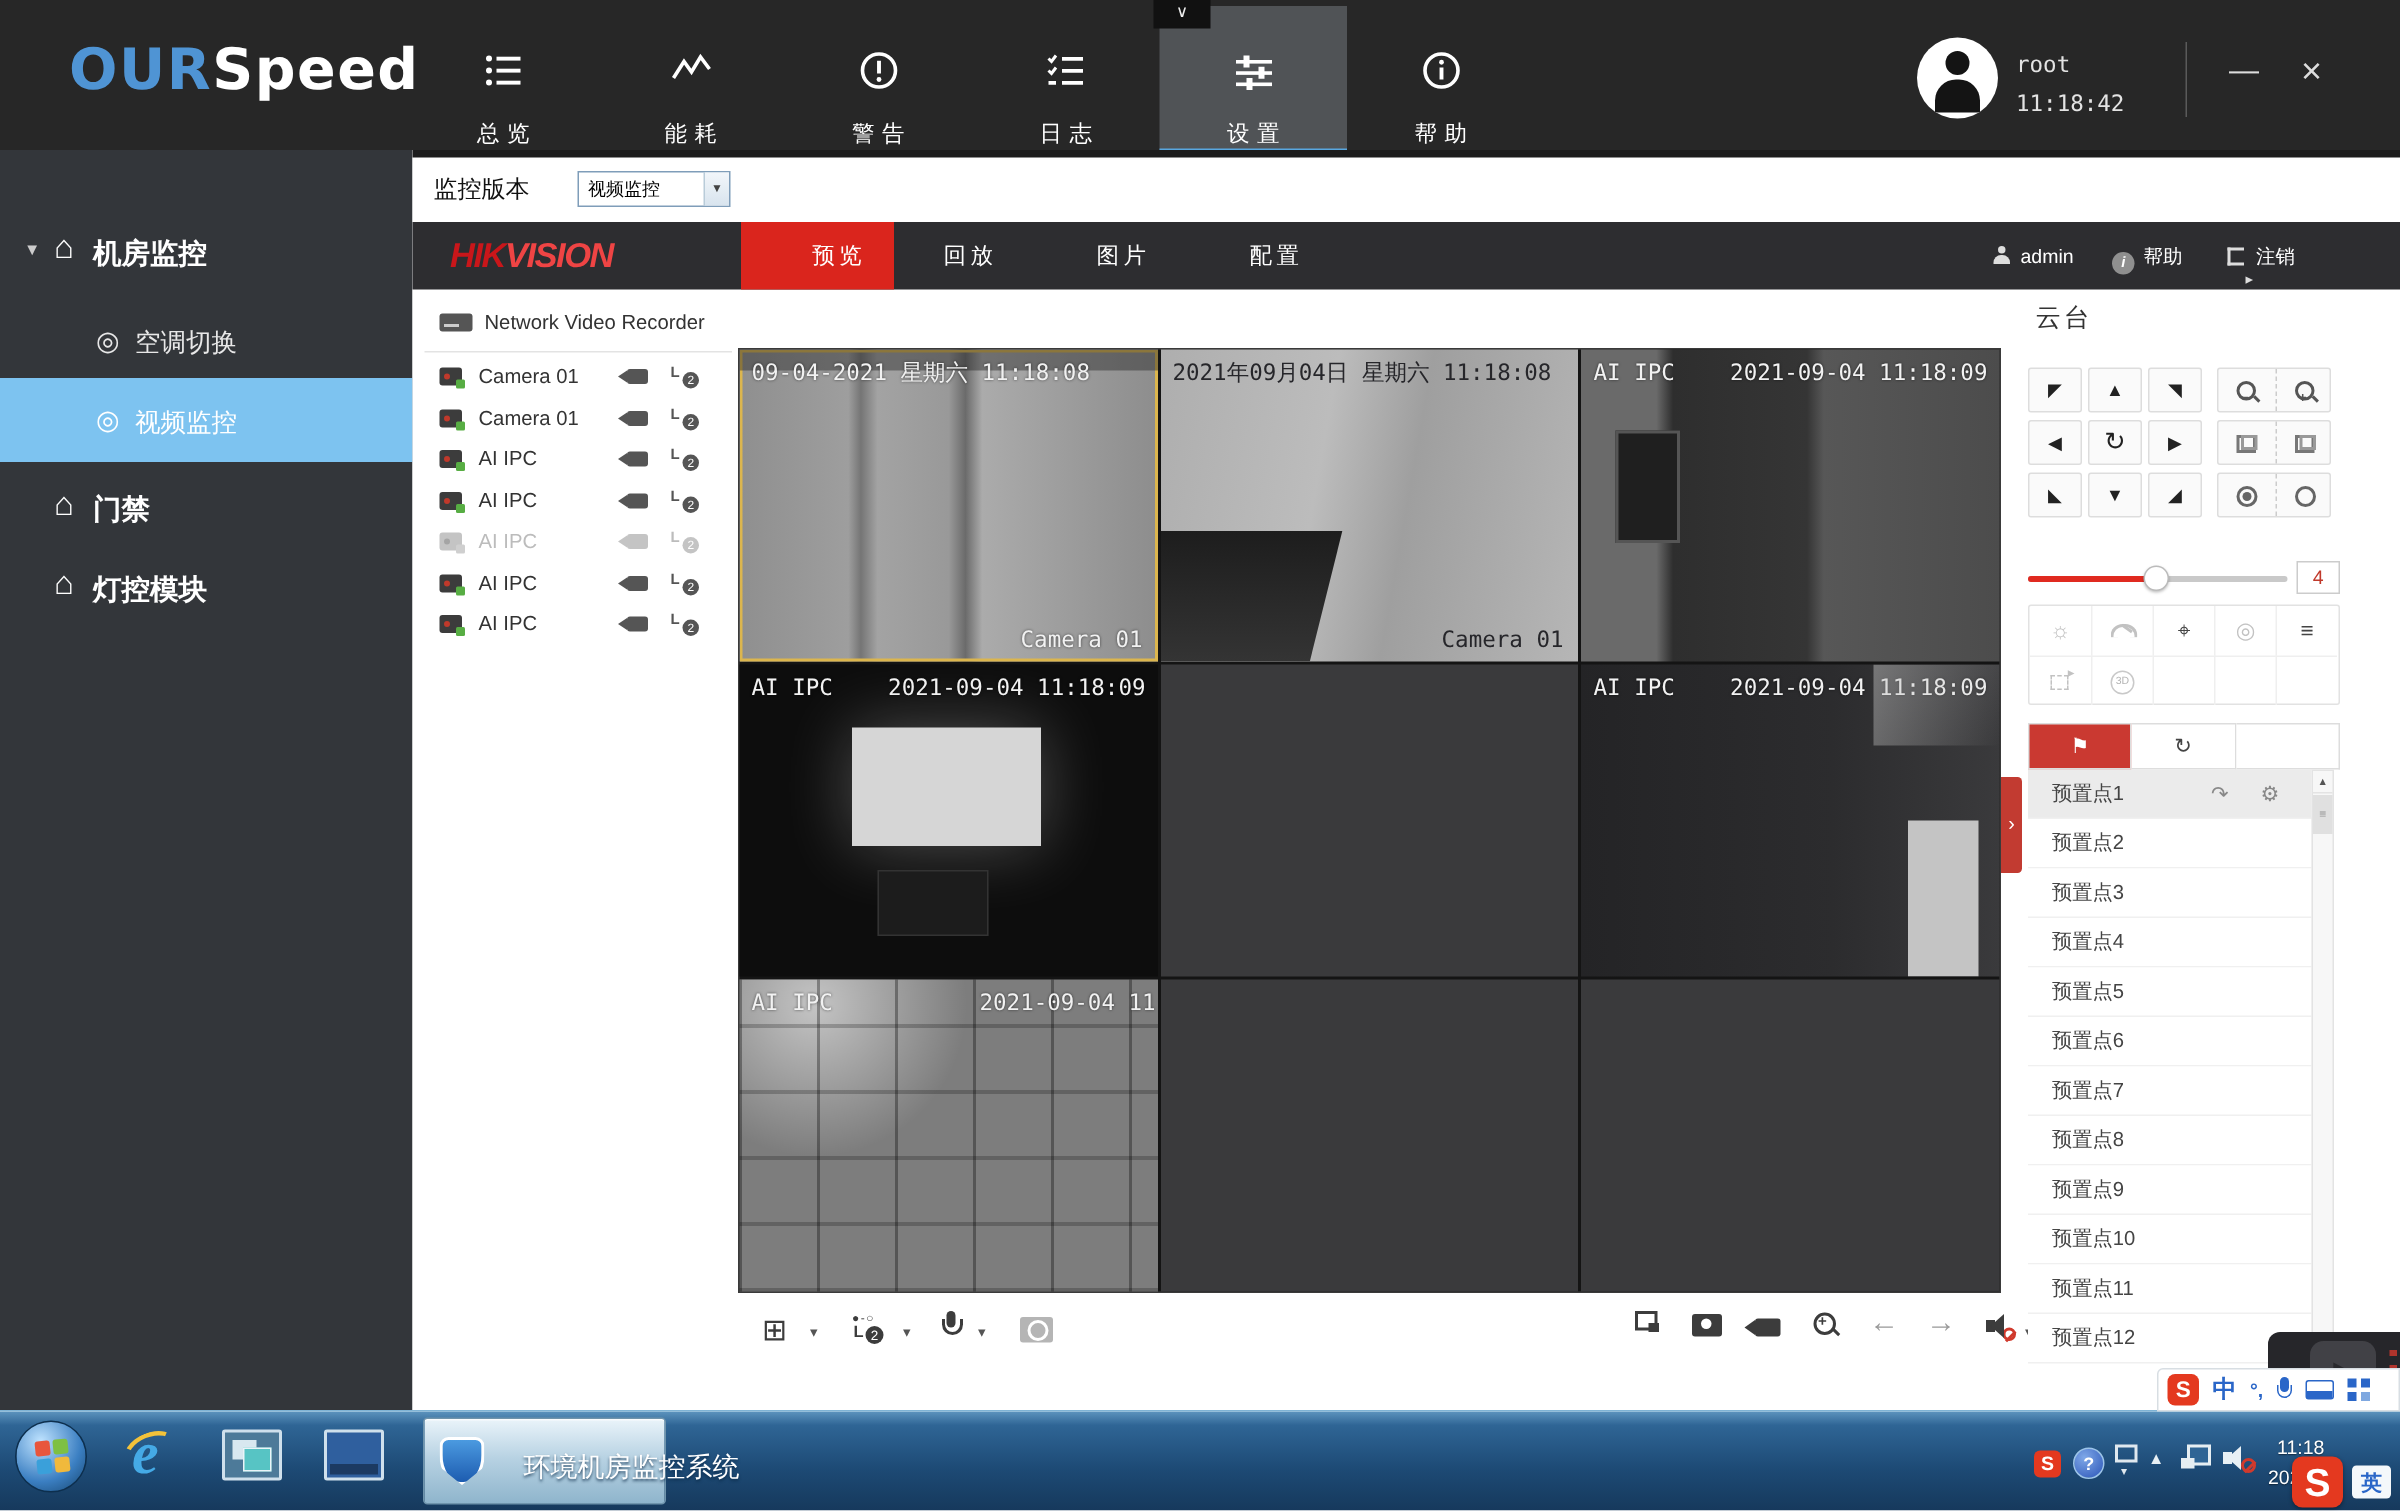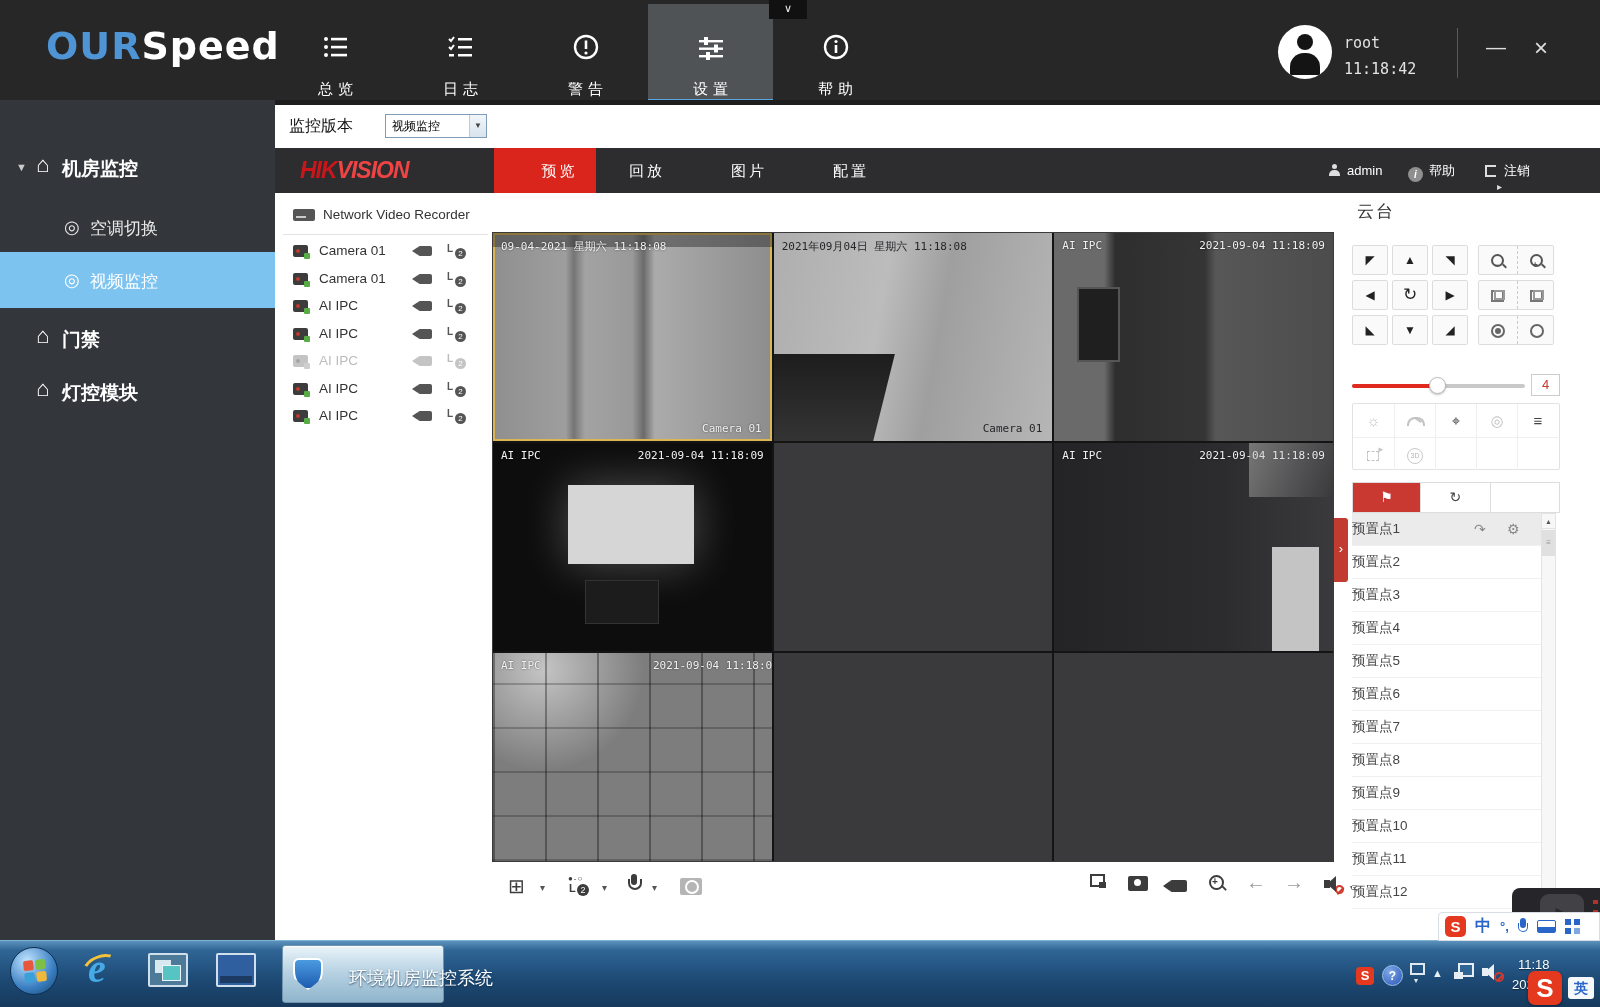--- a/index.html
+++ b/index.html
@@ -91,21 +91,21 @@
   .trow.off .cam-ico::after{background:#cfcfcf;}
   .trow.off .rec-ico{background:#c4c4c4;}
   .trow.off .rec-ico::before{border-right-color:#c4c4c4;}
   .trow.off .stream-ico .sl{color:#bcbcbc;}
   .trow.off .stream-ico .sb{background:#c4c4c4;}
 
   
   .vgrid{position:absolute;left:217px;top:132px;width:842px;height:630px;background:#141414;border:1px solid #3a3a3a;display:grid;grid-template-columns:repeat(3,1fr);grid-template-rows:repeat(3,1fr);gap:2px;}
   .cell{position:relative;overflow:hidden;cursor:pointer;}
   .cell.sel{box-shadow:inset 0 0 0 2px #dcb64e;}
-  .ov{position:absolute;font-family:"DejaVu Sans Mono",monospace;font-size:11px;color:#f2f2f2;text-shadow:0 0 2px rgba(0,0,0,.6);white-space:nowrap;}
+  .ov{position:absolute;font-family:"DejaVu Sans Mono",monospace;font-size:15px;color:#f2f2f2;text-shadow:0 0 2px rgba(0,0,0,.6);white-space:nowrap;}
   .ov.dark{color:#26262a;text-shadow:none;}
   .ov.tl{left:8px;top:6px;}
   .ov.tr{right:8px;top:6px;}
   .ov.tc{left:160px;top:6px;}
   .ov.br{right:10px;bottom:6px;}
   .c1{background:linear-gradient(90deg,#8f8f8f 0%,#9e9e9e 26%,#757575 29%,#a3a3a3 33%,#999 50%,#6b6b6b 54%,#ababab 58%,#8d8d8d 100%);}
   .c1::before{content:"";position:absolute;left:0;top:0;right:0;height:14px;background:rgba(40,40,40,.45);}
   .c2{background:linear-gradient(100deg,#aeaeae 0%,#bcbcbc 38%,#9f9f9f 58%,#b6b6b6 100%);text-decoration:underline;}
   .c2::after{content:"";position:absolute;left:0;bottom:0;width:46%;height:42%;background:linear-gradient(#1d1d1d,#343434);transform:skewX(-14deg) translateX(-18px);}
   .c3{background:linear-gradient(90deg,#6a6a6a 0%,#6a6a6a 18%,#2e2e2e 22%,#353535 54%,#575757 58%,#4c4c4c 100%);}
@@ -185,21 +185,21 @@
   .wiper::before{content:"";position:absolute;left:0;top:0;width:14px;height:7px;border:2px solid #c2c2c2;border-bottom:none;border-radius:8px 8px 0 0;}
   .wiper::after{content:"";position:absolute;left:7px;top:2px;width:8px;height:2px;background:#c2c2c2;transform:rotate(35deg);}
   .trk{position:relative;display:inline-block;width:13px;height:11px;vertical-align:middle;}
   .trk::before{content:"";position:absolute;left:0;top:0;width:10px;height:8px;border:1.5px dashed #c2c2c2;}
   .trk::after{content:"▸";position:absolute;right:-3px;bottom:-4px;font-size:9px;color:#c2c2c2;}
   .td3{display:inline-block;width:16px;height:16px;border:1.5px solid #c9c9c9;border-radius:50%;font-size:7px;line-height:14px;color:#b5b5b5;text-align:center;vertical-align:middle;}
   .ptabs{position:absolute;left:1077px;top:382px;width:208px;height:31px;display:flex;}
   .ptab{width:69.3px;height:31px;border:1px solid #ddd;border-left:none;background:#fff;text-align:center;line-height:29px;font-size:14px;color:#444;cursor:pointer;}
   .ptab:first-child{border-left:1px solid #ddd;background:#ca3931;color:#fff;}
   .plist{position:absolute;left:1077px;top:413px;width:189px;}
-  .prow{position:relative;height:33px;border-bottom:1px solid #f0f0f0;font-size:13.5px;color:#444;line-height:32px;cursor:pointer;background:#fff;}
+  .prow{position:relative;height:33px;border-bottom:1px solid #f0f0f0;font-size:13.5px;color:#444;line-height:32px;padding-left:16px;cursor:pointer;background:#fff;}
   .prow.sel{background:#ebebeb;}
   .prow .pc{position:absolute;left:122px;top:0;font-size:14px;color:#888;cursor:pointer;}
   .prow .pg{position:absolute;left:155px;top:0;font-size:14px;color:#888;cursor:pointer;}
   .pscroll{position:absolute;left:1266px;top:413px;width:15px;height:396px;background:#f7f7f7;border:1px solid #e3e3e3;}
   .ps-up{position:absolute;left:0;top:0;width:13px;height:15px;text-align:center;font-size:7px;line-height:15px;color:#555;border-bottom:1px solid #e3e3e3;cursor:pointer;}
   .ps-dn{position:absolute;left:0;bottom:0;width:13px;height:15px;text-align:center;font-size:7px;line-height:15px;color:#555;border-top:1px solid #e3e3e3;cursor:pointer;}
   .ps-thumb{position:absolute;left:0;top:16px;width:13px;height:26px;background:#e0e0e0;text-align:center;font-size:8px;line-height:26px;color:#999;cursor:pointer;}
   .rhandle{position:absolute;left:1059px;top:418px;width:14px;height:64px;background:#c23b31;border-radius:0 3px 3px 0;color:#fff;font-size:13px;text-align:center;line-height:62px;cursor:pointer;}
   .popup{position:absolute;left:1237px;top:788px;width:88px;height:52px;background:#26262a;border-radius:8px 0 0 0;z-index:5;}
   .popup .psq{position:absolute;left:28px;top:6px;width:44px;height:40px;background:#414146;border-radius:9px;text-align:center;line-height:40px;font-size:17px;color:#29292d;cursor:pointer;}
@@ -273,36 +273,42 @@
               <rect x="10" y="5.8" width="16" height="2.6" fill="#fff"></rect>
               <circle cx="5" cy="15" r="2" fill="#fff"></circle>
               <rect x="10" y="13.8" width="16" height="2.6" fill="#fff"></rect>
               <circle cx="5" cy="23" r="2" fill="#fff"></circle>
               <rect x="10" y="21.8" width="16" height="2.6" fill="#fff"></rect>
             </svg></span>
         <span class="nlab">总览</span>
       </div>
       <div class="nav-item">
         <span class="nico"><svg class="nsvg" width="30" height="30" viewBox="0 0 30 30">
+              <polyline points="3,20 10,9 15,16 21,6 27,14" fill="none" stroke="#fff" stroke-width="2.4"></polyline>
+            </svg></span>
+        <span class="nlab">能耗</span>
+      </div>
+      <div class="nav-item">
+        <span class="nico"><svg class="nsvg" width="30" height="30" viewBox="0 0 30 30">
+              <circle cx="15" cy="15" r="11" fill="none" stroke="#fff" stroke-width="2.4"></circle>
+              <line x1="15" y1="8.5" x2="15" y2="17" stroke="#fff" stroke-width="2.6"></line>
+              <circle cx="15" cy="21" r="1.6" fill="#fff"></circle>
+            </svg></span>
+        <span class="nlab">警告</span>
+      </div>
+      <div class="nav-item">
+        <span class="nico"><svg class="nsvg" width="30" height="30" viewBox="0 0 30 30">
               <polyline points="3,7 5,9 8,5" fill="none" stroke="#fff" stroke-width="2"></polyline>
               <rect x="12" y="6" width="14" height="2.5" fill="#fff"></rect>
               <polyline points="3,15 5,17 8,13" fill="none" stroke="#fff" stroke-width="2"></polyline>
               <rect x="12" y="14" width="14" height="2.5" fill="#fff"></rect>
               <rect x="3" y="22" width="5" height="2.5" fill="#fff"></rect>
               <rect x="12" y="22" width="14" height="2.5" fill="#fff"></rect>
             </svg></span>
         <span class="nlab">日志</span>
-      </div>
-      <div class="nav-item">
-        <span class="nico"><svg class="nsvg" width="30" height="30" viewBox="0 0 30 30">
-              <circle cx="15" cy="15" r="11" fill="none" stroke="#fff" stroke-width="2.4"></circle>
-              <line x1="15" y1="8.5" x2="15" y2="17" stroke="#fff" stroke-width="2.6"></line>
-              <circle cx="15" cy="21" r="1.6" fill="#fff"></circle>
-            </svg></span>
-        <span class="nlab">警告</span>
       </div>
       <div class="nav-item active">
         <span class="nico"><svg class="nsvg" width="30" height="30" viewBox="0 0 30 30">
               <rect x="3" y="8" width="24" height="2.4" fill="#fff"></rect>
               <rect x="8" y="5" width="4" height="8" fill="#fff"></rect>
               <rect x="3" y="15.5" width="24" height="2.4" fill="#fff"></rect>
               <rect x="18" y="12.5" width="4" height="8" fill="#fff"></rect>
               <rect x="3" y="23" width="24" height="2.4" fill="#fff"></rect>
               <rect x="10" y="20" width="4" height="8" fill="#fff"></rect>
             </svg></span>

